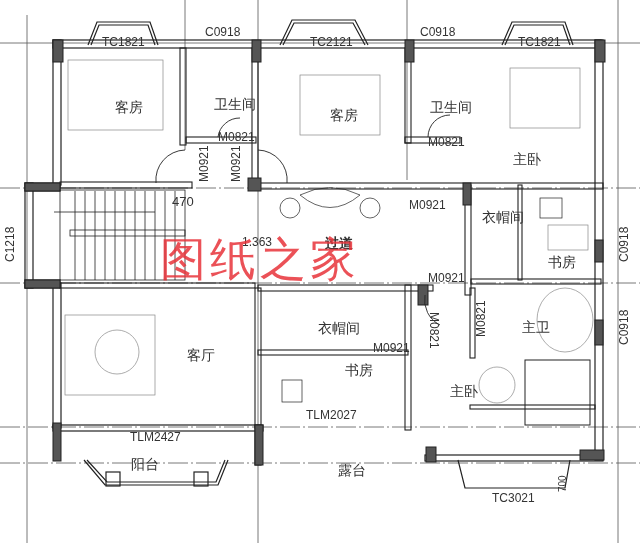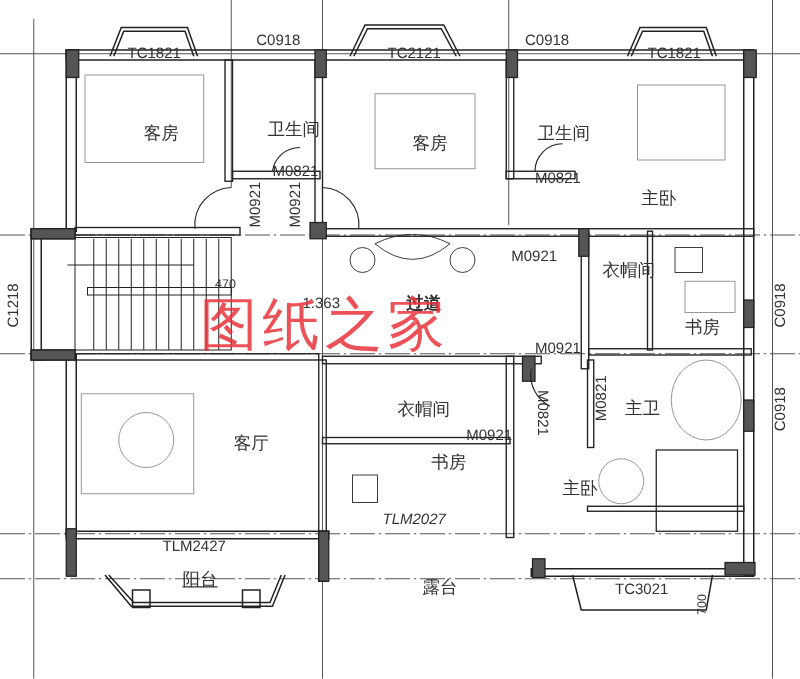--- a/index.html
+++ b/index.html
@@ -141,47 +141,47 @@
 </svg>
 
 <span class="lbl" style="left:102px;top:36px;">TC1821</span>
 <span class="lbl" style="left:205px;top:26px;">C0918</span>
 <span class="lbl" style="left:310px;top:36px;">TC2121</span>
 <span class="lbl" style="left:420px;top:26px;">C0918</span>
 <span class="lbl" style="left:518px;top:36px;">TC1821</span>
 <span class="lbl vert" style="left:4px;top:262px;">C1218</span>
 <span class="lbl vert" style="left:618px;top:262px;">C0918</span>
 <span class="lbl vert" style="left:618px;top:345px;">C0918</span>
-<span class="lbl" style="left:492px;top:465px;">TC3021</span>
+<span class="lbl" style="left:492px;top:492px;">TC3021</span>
 
 <span class="lbl cn" style="left:115px;top:100px;">客房</span>
 <span class="lbl cn" style="left:214px;top:97px;">卫生间</span>
 <span class="lbl cn" style="left:330px;top:108px;">客房</span>
 <span class="lbl cn" style="left:430px;top:100px;">卫生间</span>
 <span class="lbl cn" style="left:513px;top:152px;">主卧</span>
 <span class="lbl cn" style="left:325px;top:236px;font-weight:bold;">过道</span>
 <span class="lbl cn" style="left:482px;top:210px;">衣帽间</span>
 <span class="lbl cn" style="left:548px;top:255px;">书房</span>
-<span class="lbl cn" style="left:500px;top:320px;">主卫</span>
+<span class="lbl cn" style="left:522px;top:320px;">主卫</span>
 <span class="lbl cn" style="left:187px;top:348px;text-align:center;">客厅</span>
 <span class="lbl cn" style="left:318px;top:321px;">衣帽间</span>
 <span class="lbl cn" style="left:345px;top:363px;">书房</span>
 <span class="lbl cn" style="left:450px;top:384px;">主卧</span>
-<span class="lbl cn" style="left:146px;top:457px;text-decoration:underline;">阳台</span>
+<span class="lbl cn" style="left:131px;top:457px;">阳台</span>
 <span class="lbl cn" style="left:338px;top:463px;text-align:right;">露台</span>
 
 <span class="lbl" style="left:218px;top:131px;">M0821</span>
 <span class="lbl vert" style="left:198px;top:182px;">M0921</span>
 <span class="lbl vert" style="left:230px;top:182px;">M0921</span>
 <span class="lbl" style="left:428px;top:136px;">M0821</span>
 <span class="lbl" style="left:409px;top:199px;">M0921</span>
 <span class="lbl" style="left:428px;top:272px;">M0921</span>
 <span class="lbl vert" style="left:475px;top:337px;">M0821</span>
 <span class="lbl vertr" style="left:440px;top:312px;">M0821</span>
 <span class="lbl" style="left:373px;top:342px;">M0921</span>
 <span class="lbl" style="left:130px;top:431px;">TLM2427</span>
-<span class="lbl" style="left:306px;top:409px;font-style:italic;">TLM2027</span>
+<span class="lbl" style="left:306px;top:409px;">TLM2027</span>
 
 <span class="lbl" style="left:242px;top:236px;">1.363</span>
-<span class="lbl" style="left:172px;top:195px;font-size:10px;margin-top:28px;">470</span>
+<span class="lbl" style="left:172px;top:195px;font-size:13px;">470</span>
 <span class="lbl vert" style="left:558px;top:492px;font-size:10px;">700</span>
 
 <div class="wm">图纸之家</div>
 
 </body></html>

